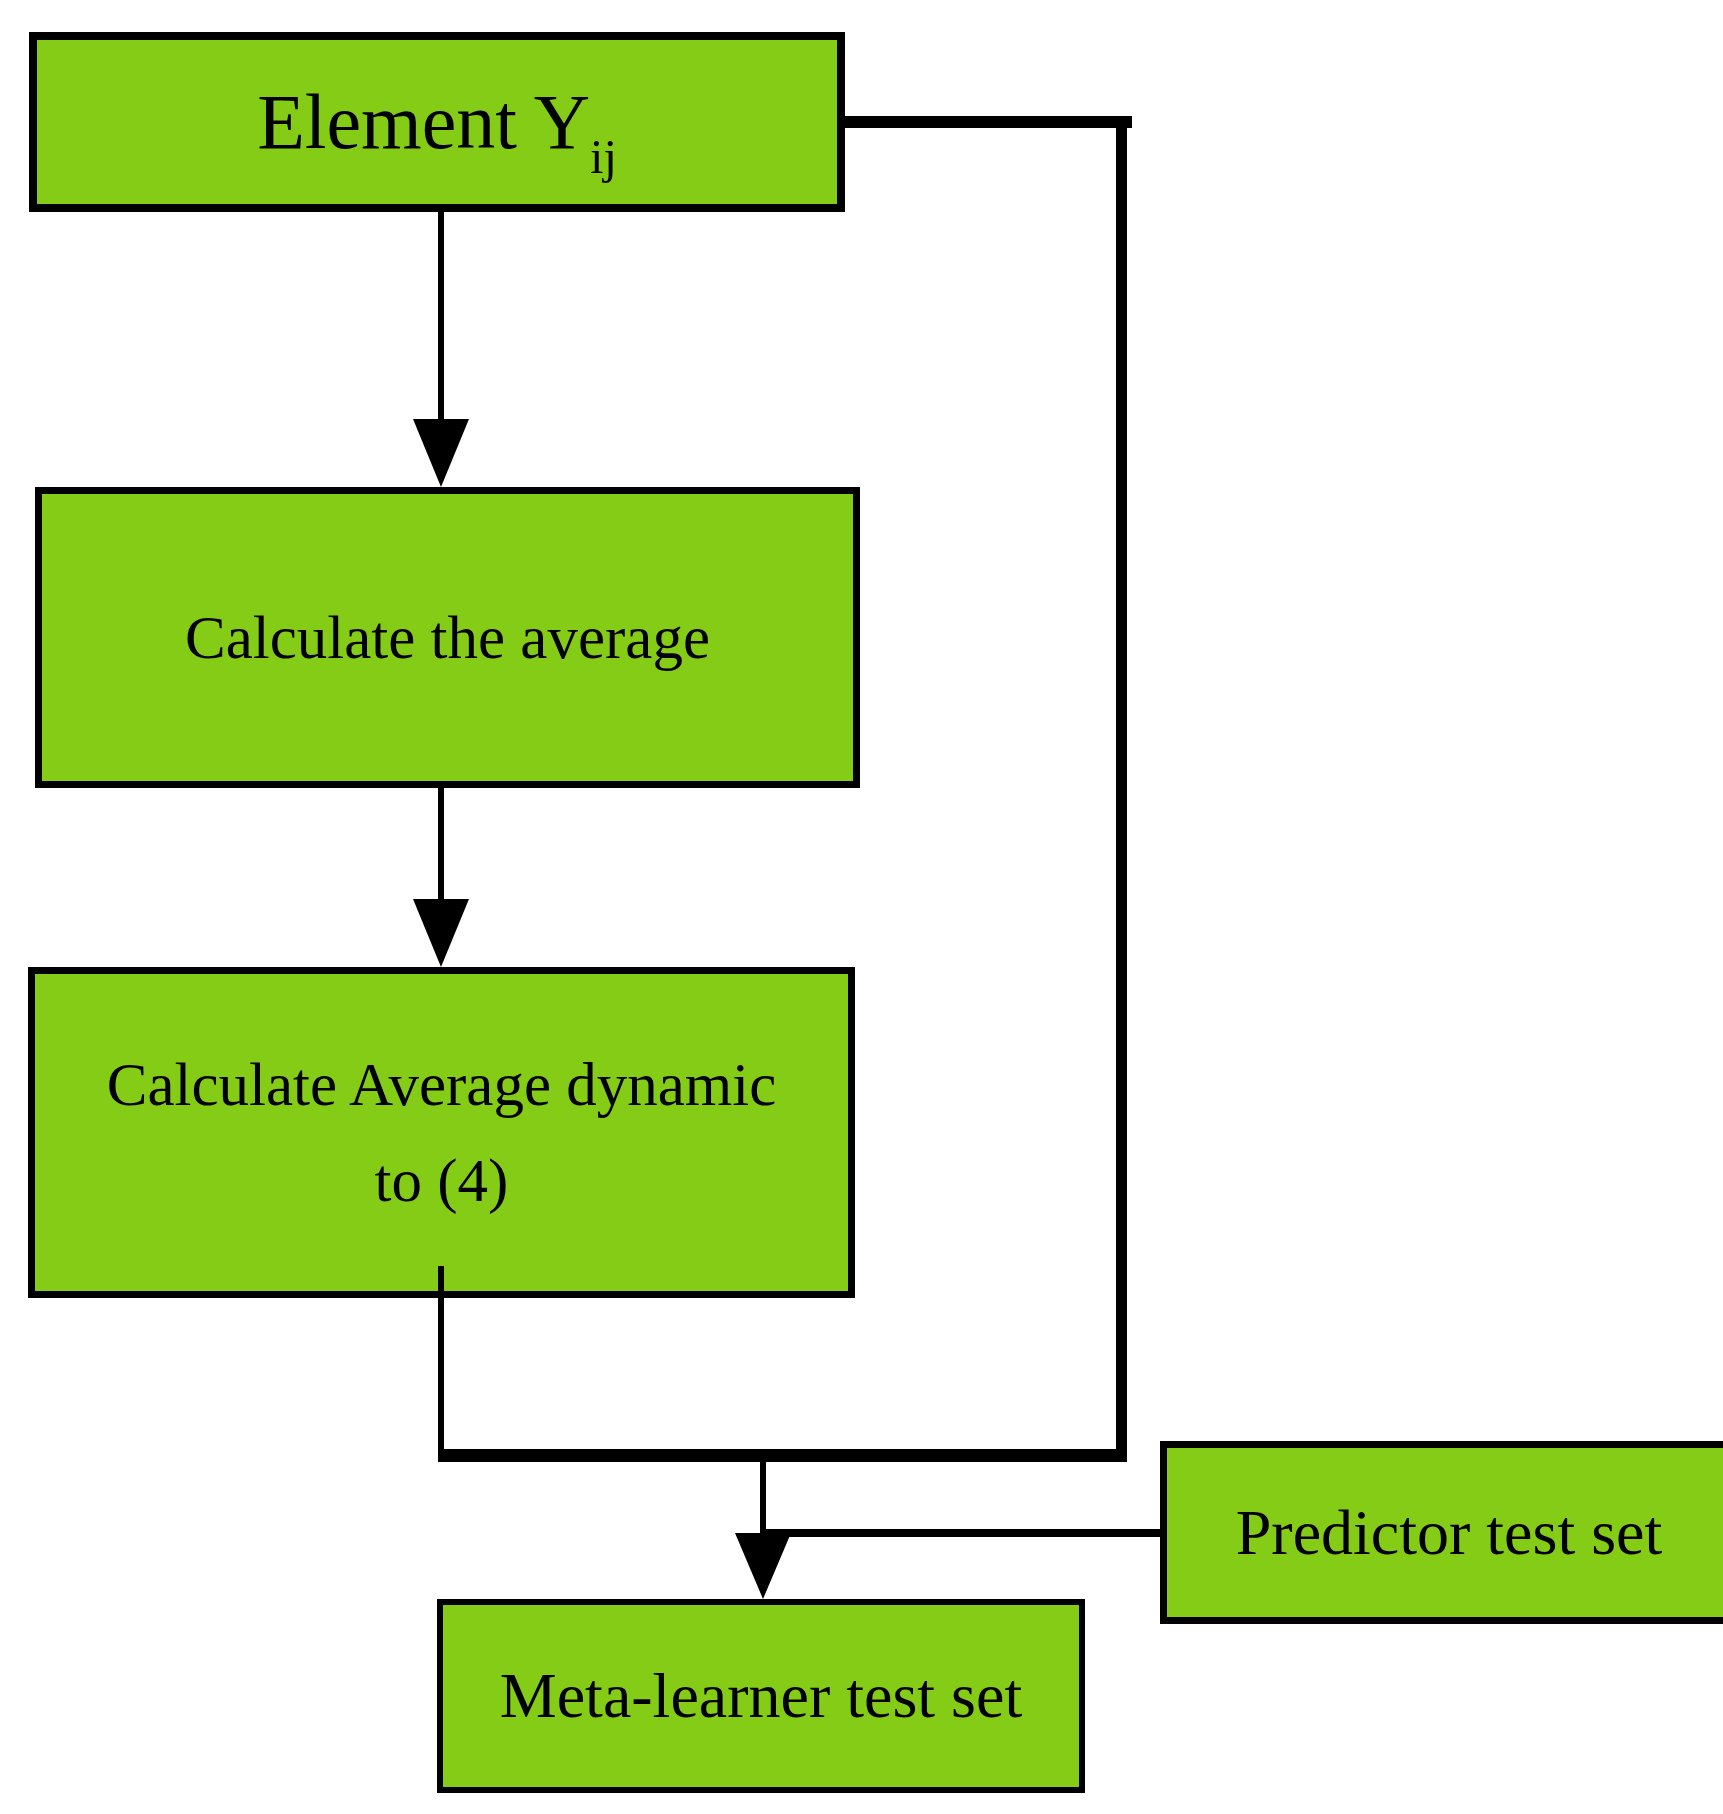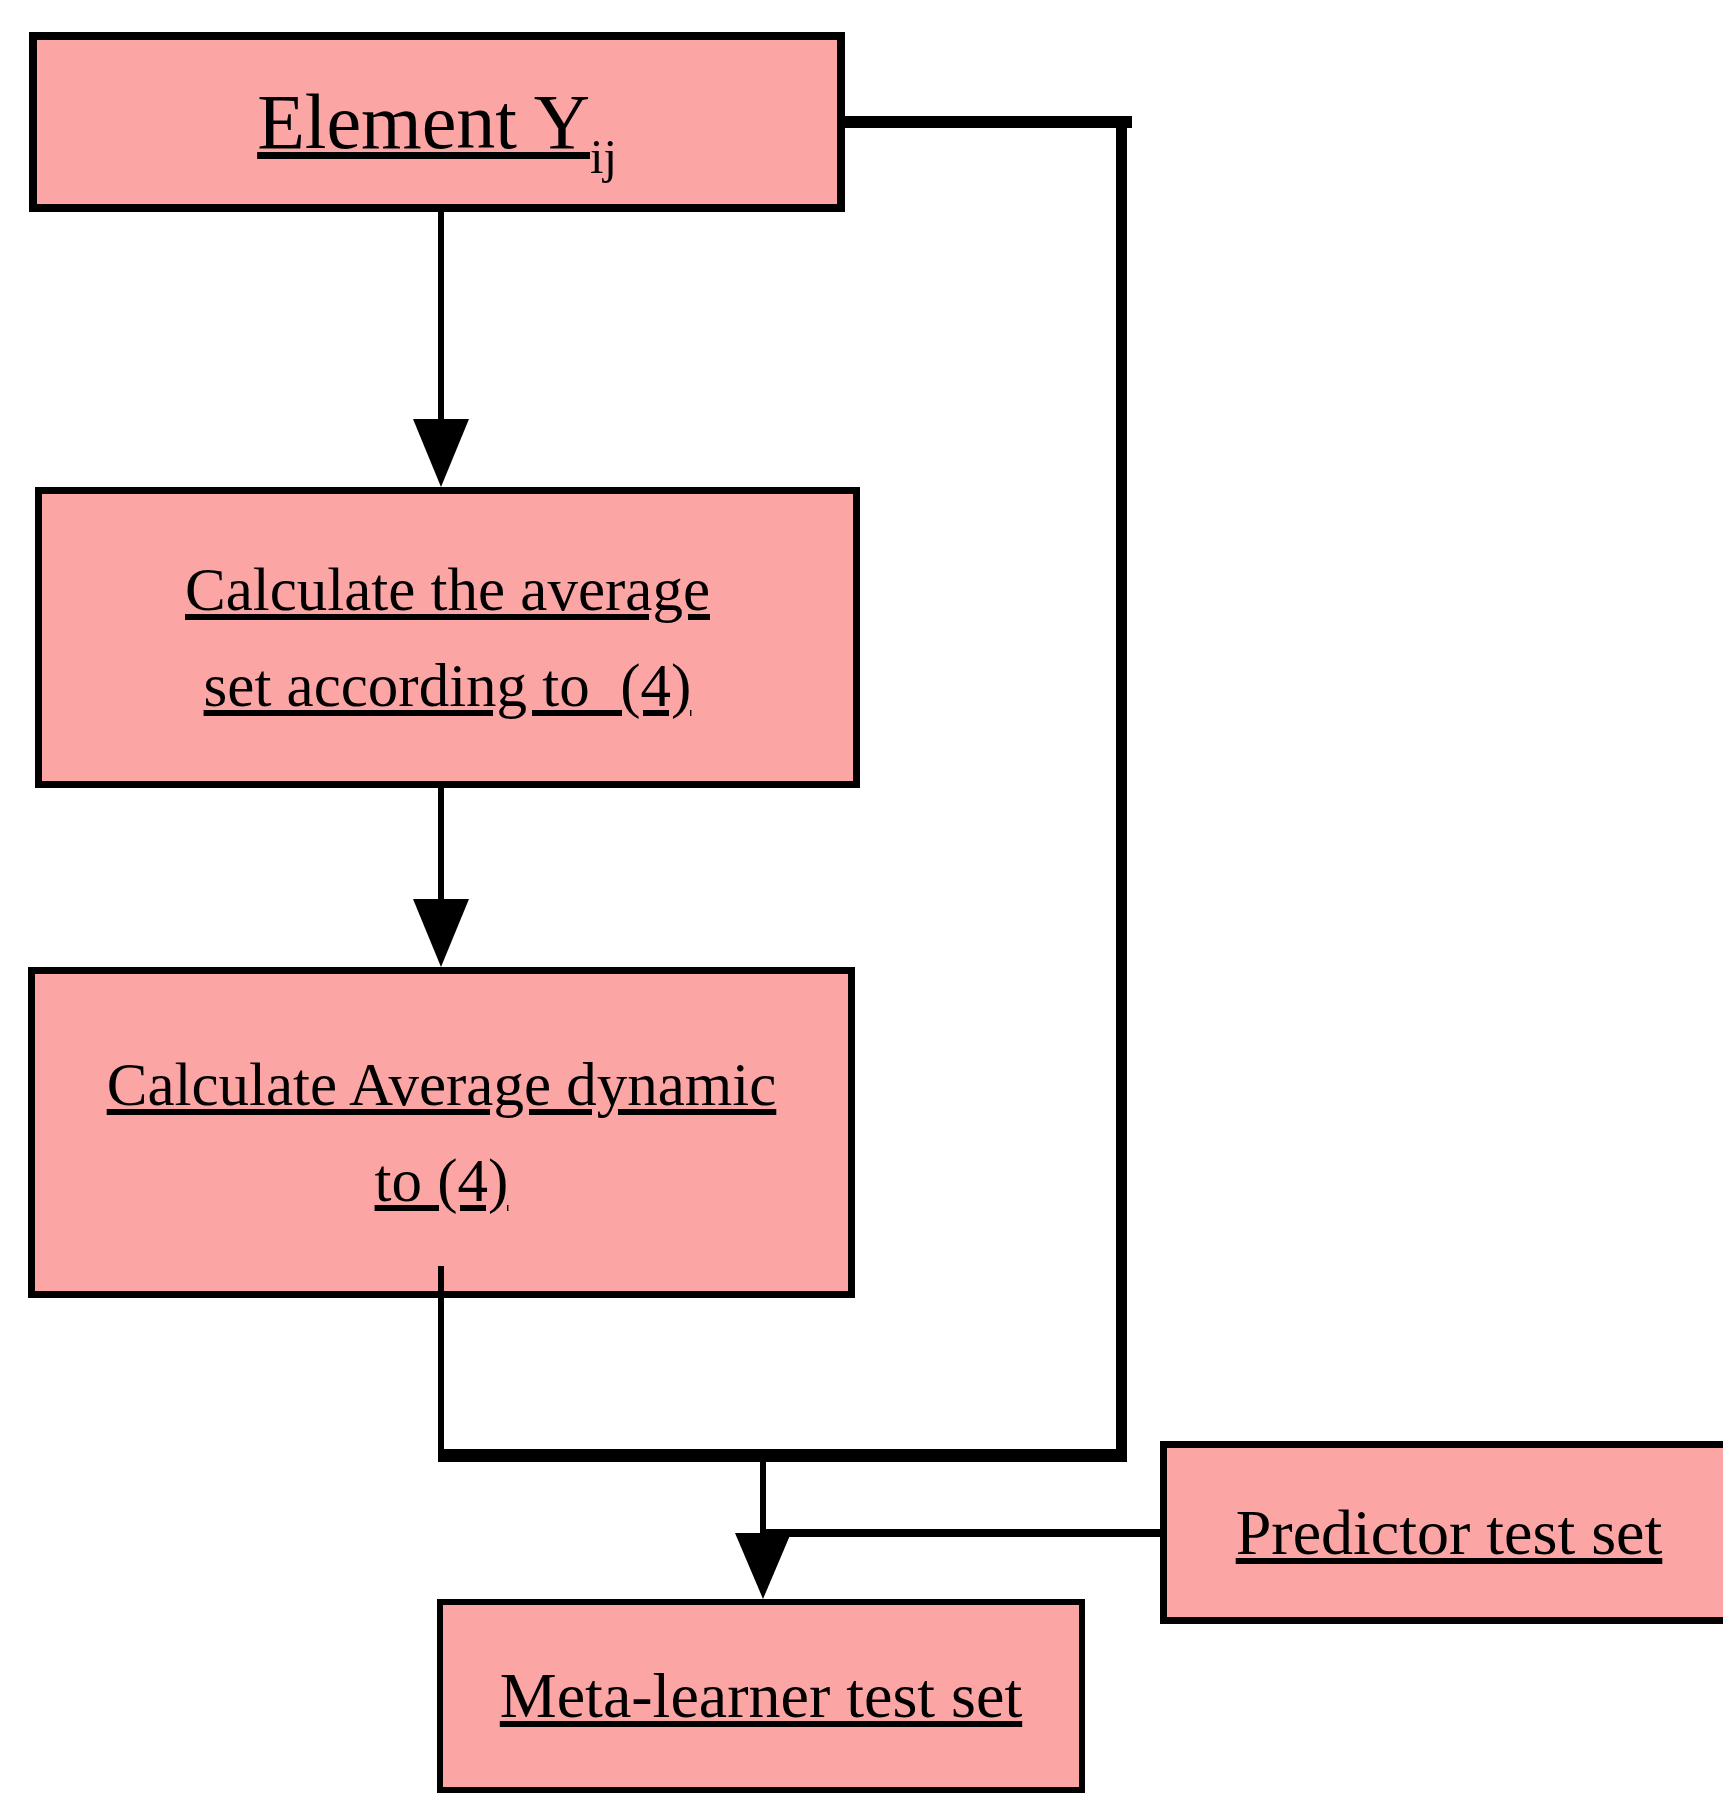--- a/index.html
+++ b/index.html
@@ -14,27 +14,26 @@
     background: #ffffff;
     font-family: "Liberation Serif", "DejaVu Serif", serif;
     color: #000000;
     overflow: hidden;
   }
   .node {
     position: absolute;
     box-sizing: border-box;
     border-style: solid;
     border-color: #000000;
-    background: #fca5a5;
+    background: #84cc16;
     display: flex;
     flex-direction: column;
     align-items: center;
     justify-content: center;
     text-align: center;
-    text-decoration: underline;
   }
   .node .line-text {
     white-space: pre-wrap;
   }
   #node-element {
     left: 29px; top: 32px; width: 816px; height: 180px;
     border-width: 8px;
     font-size: 78px;
   }
   #node-element sub {
@@ -91,21 +90,20 @@
 <div id="stage">
 
   <div class="node" id="node-element">
     <div>
       <span>Element Y</span><sub>ij</sub>
     </div>
   </div>
 
   <div class="node" id="node-avg-deviation">
     <div class="line-text">Calculate the average</div>
-    <div class="line-text">set according to  (4)</div>
   </div>
 
   <div class="node" id="node-dynamic-weight">
     <div class="line-text">Calculate Average dynamic</div>
     <div class="line-text">to (4)</div>
   </div>
 
   <div class="node" id="node-meta-learner">
     <div>Meta-learner test set</div>
   </div>

